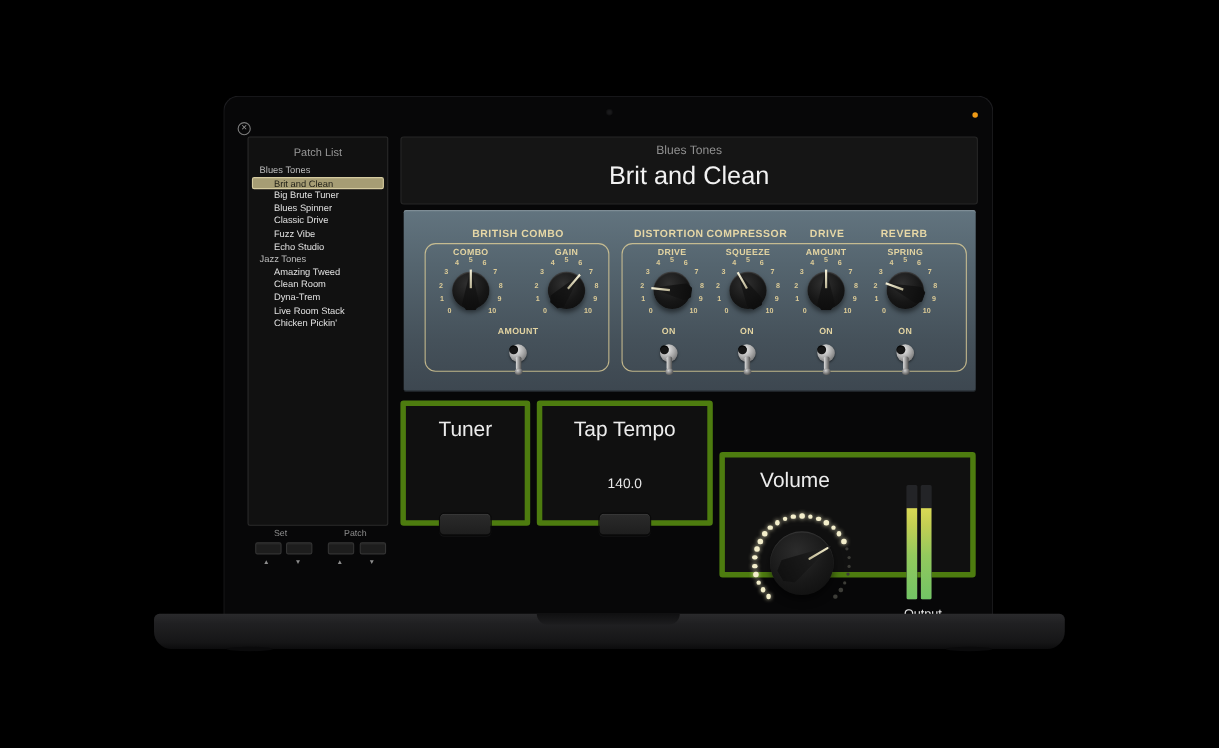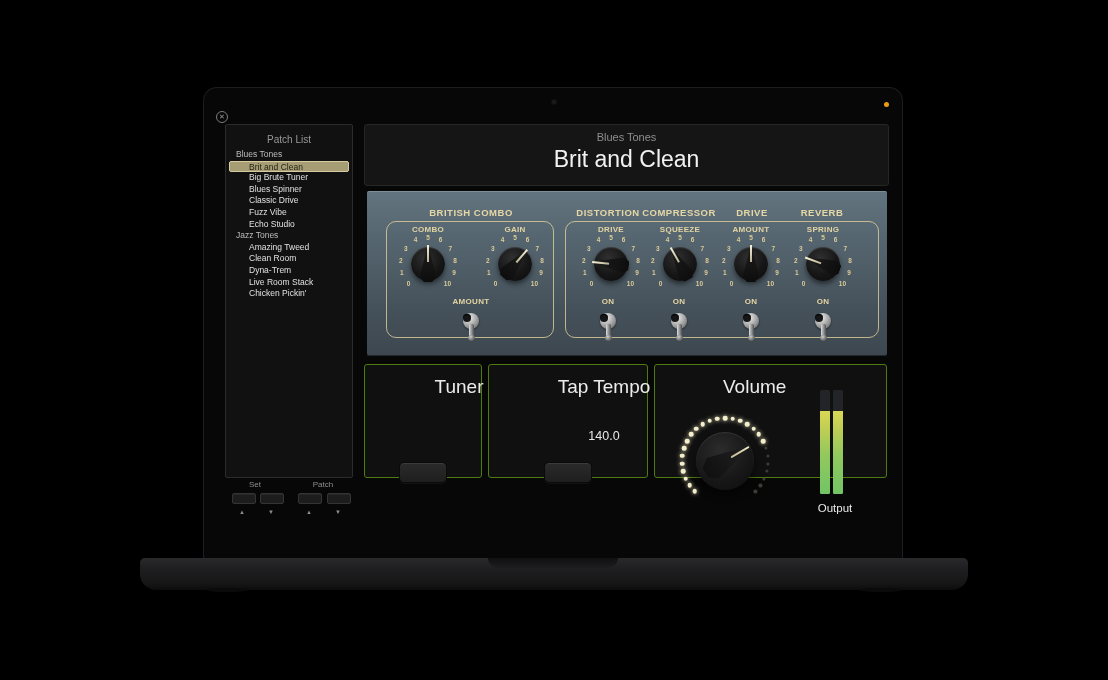--- a/index.html
+++ b/index.html
@@ -93,26 +93,26 @@
   .sw-hole { position:absolute; left:4px; top:4px; width:8px; height:8px; border-radius:50%;
              background:#161616; box-shadow:inset 0 1px 1px #000; }
   .sw-lever { position:absolute; left:9.5px; top:14px; width:5px; height:13px;
               background:linear-gradient(90deg,#dedede,#8f8f8f 55%,#4f4f4f);
               border-radius:2px 2px 3px 3px; }
   .sw-ball { position:absolute; left:8.5px; top:25px; width:7px; height:6px; border-radius:50%;
              background:radial-gradient(circle at 38% 30%,#cfcfcf,#6a6a6a 60%,#2e2e2e); }
 
   
   .panel { position:absolute; top:276px; height:114px; background:#101010;
-           border:1px solid #4d7c0f; border-radius:3px;padding-left:36px; }
+           border:5px solid #4d7c0f; border-radius:3px; }
   .panel-title { position:absolute; top:11px; width:100%; text-align:center; font-size:19px;
                  color:#ececec; }
   .panel.tuner { left:160px; width:118px; }
   .panel.tap { left:284px; width:160px; }
-  .panel.volume { left:450px; width:233px; }
+  .panel.volume { left:450px; width:233px;margin-top:47px; }
   .panel.tuner .panel-title, .panel.tap .panel-title { text-align:center; }
   .panel.volume .panel-title { text-align:left; padding-left:32px; }
   .big-btn { position:absolute; left:50%; transform:translateX(-50%); top:97px; width:48px;
              height:21px; background:linear-gradient(180deg,#2b2b2b,#1e1e1e);
              border:1px solid #0a0a0a; border-radius:5px;
              box-shadow:inset 0 1px 0 rgba(255,255,255,.08), 0 1px 0 rgba(255,255,255,.05); }
   .bpm { position:absolute; top:64px; width:100%; text-align:center; font-size:12.5px;
          color:#e8e8e8; }
 
   

